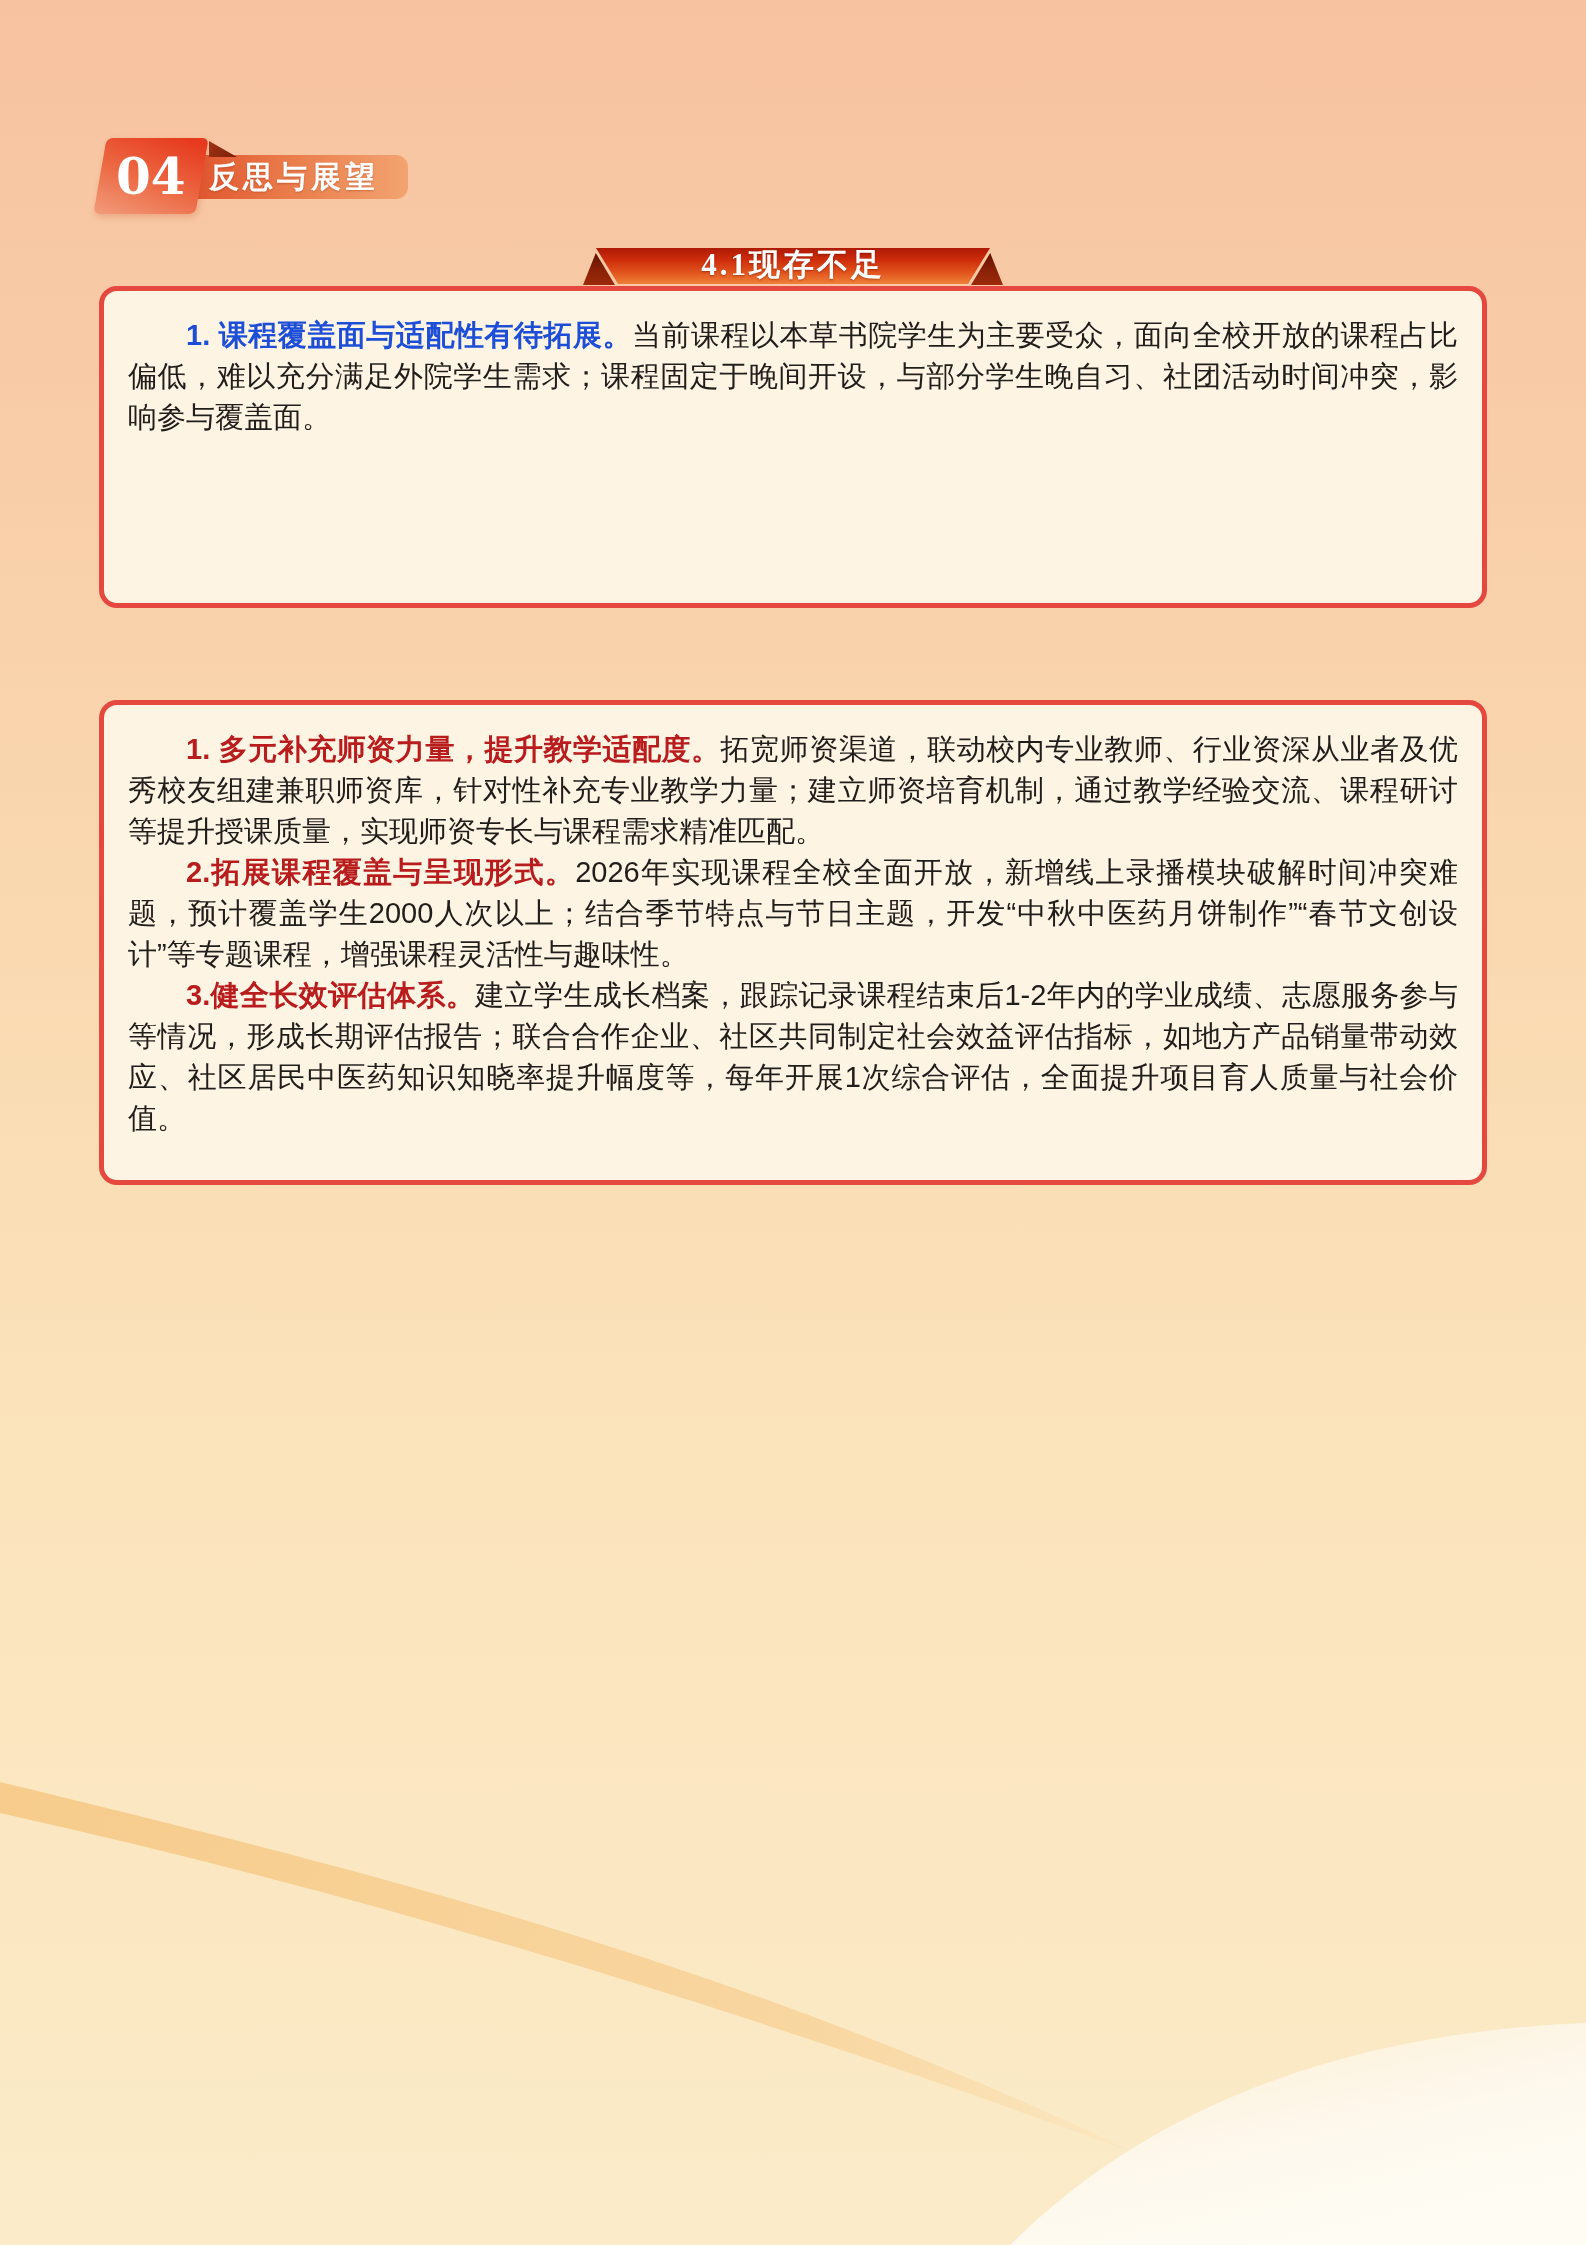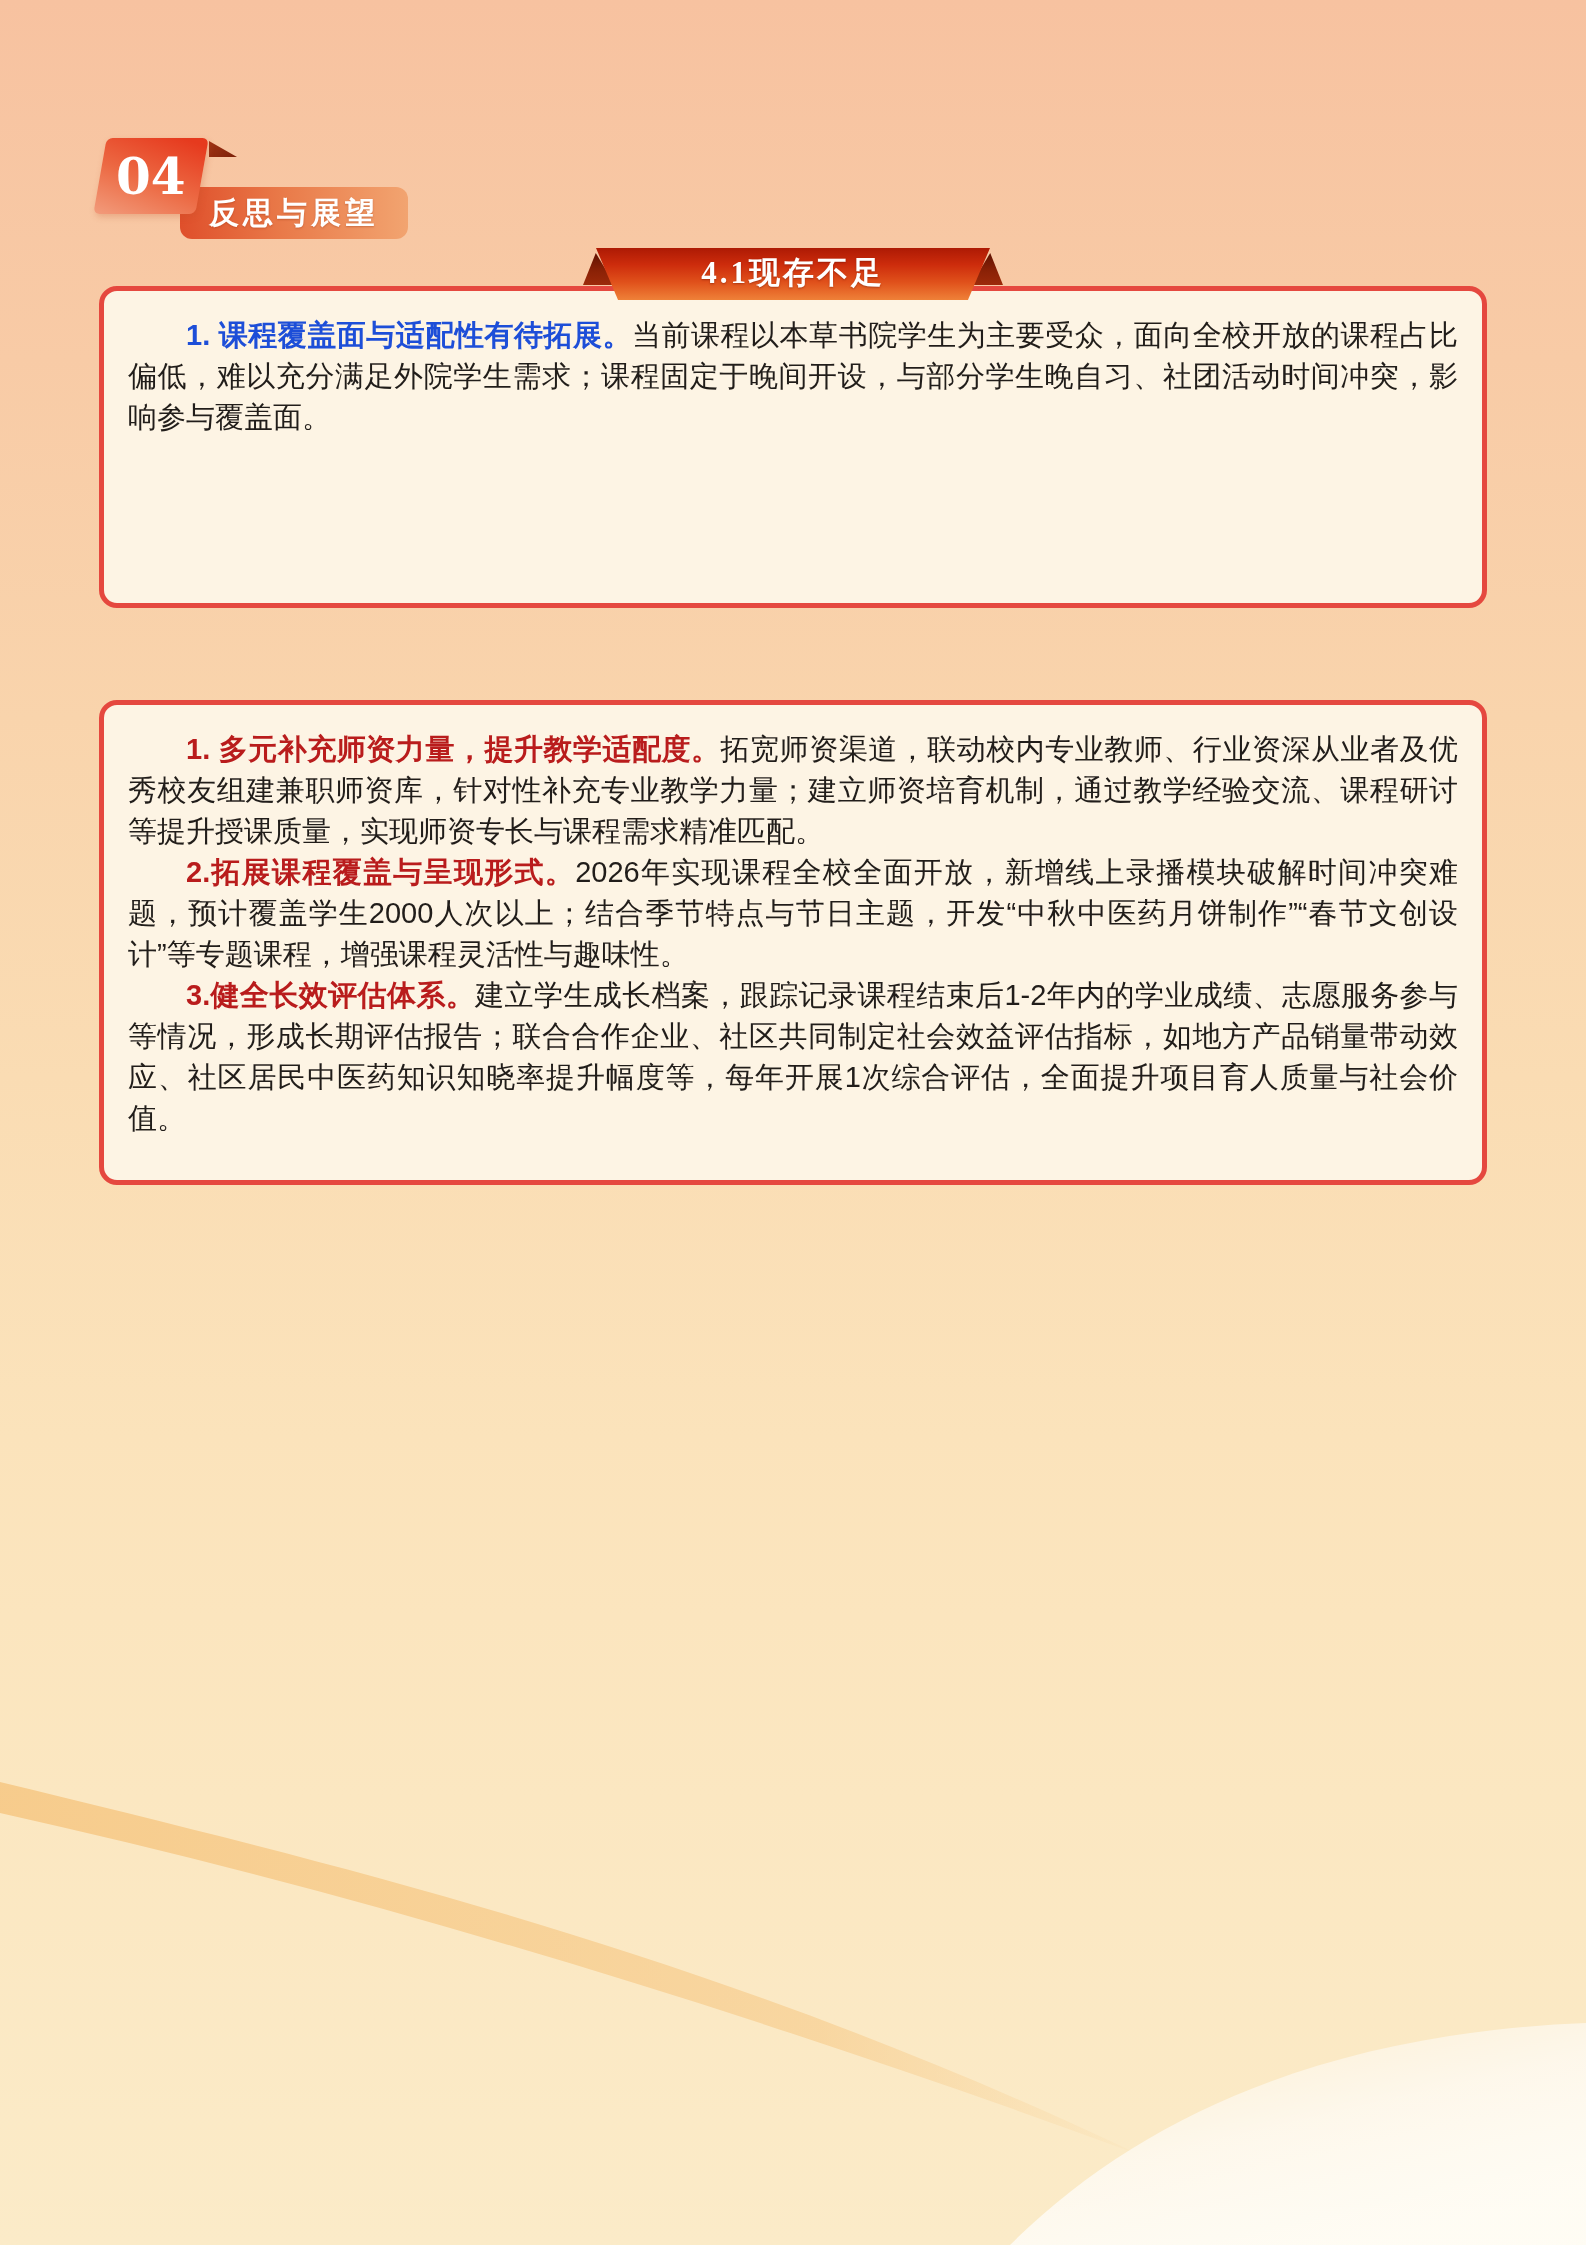--- a/index.html
+++ b/index.html
@@ -10,26 +10,25 @@
     font-family:"Liberation Sans","DejaVu Sans",sans-serif;
     background:linear-gradient(180deg,
       #f7c2a0 0%, #f8cba6 16%, #f9d4ac 32%,
       #fadcb3 48%, #fbe3bb 64%, #fbe7c1 80%, #fbebc8 100%);
   }
   .bg-decor{position:absolute;left:0;bottom:0;width:1586px;height:560px;z-index:0;}
 
   
   .header{position:absolute;left:0;top:0;z-index:4;}
   .header-bar{
-    position:absolute;left:180px;top:155px;width:228px;height:52px;
+    position:absolute;left:180px;top:155px;width:228px;height:44px;
     border-radius:12px;
     background:linear-gradient(90deg,#df4f2b 0%,#e97a49 45%,#f2a470 100%);
     display:flex;align-items:center;justify-content:center;
     z-index:1;
-    margin-top:32px;
   }
   .header-bar span{
     color:#fff;font-size:30px;font-weight:bold;letter-spacing:4px;
     font-family:"Liberation Serif","DejaVu Serif",serif;
     text-shadow:0 1px 2px rgba(140,40,10,.35);
   }
   .header-fold{
     position:absolute;left:209px;top:141px;width:28px;height:16px;
     background:linear-gradient(135deg,#a03315,#7c2008);
     clip-path:polygon(0 0,100% 100%,0 100%);
@@ -46,21 +45,21 @@
   }
   .header-badge span{
     transform:skewX(10deg);
     color:#fff;font-size:50px;font-weight:bold;
     font-family:"DejaVu Serif","Liberation Serif",serif;
   }
 
   
   .ribbon{
     position:absolute;left:50%;transform:translateX(-50%);
-    width:394px;height:52px;z-index:6;
+    width:394px;height:36px;z-index:6;
   }
   .ribbon .fold{
     position:absolute;top:5px;width:32px;height:32px;z-index:1;
     background:linear-gradient(180deg,#5f1202 0%,#8a2106 55%,#9c2a0a 100%);
   }
   .ribbon .fold.left{left:-13px;clip-path:polygon(40% 0,0 100%,100% 100%);}
   .ribbon .fold.right{right:-13px;clip-path:polygon(60% 0,0 100%,100% 100%);}
   .ribbon .band{
     position:absolute;inset:0;z-index:2;
     clip-path:polygon(0 0,100% 0,94.4% 100%,5.6% 100%);

